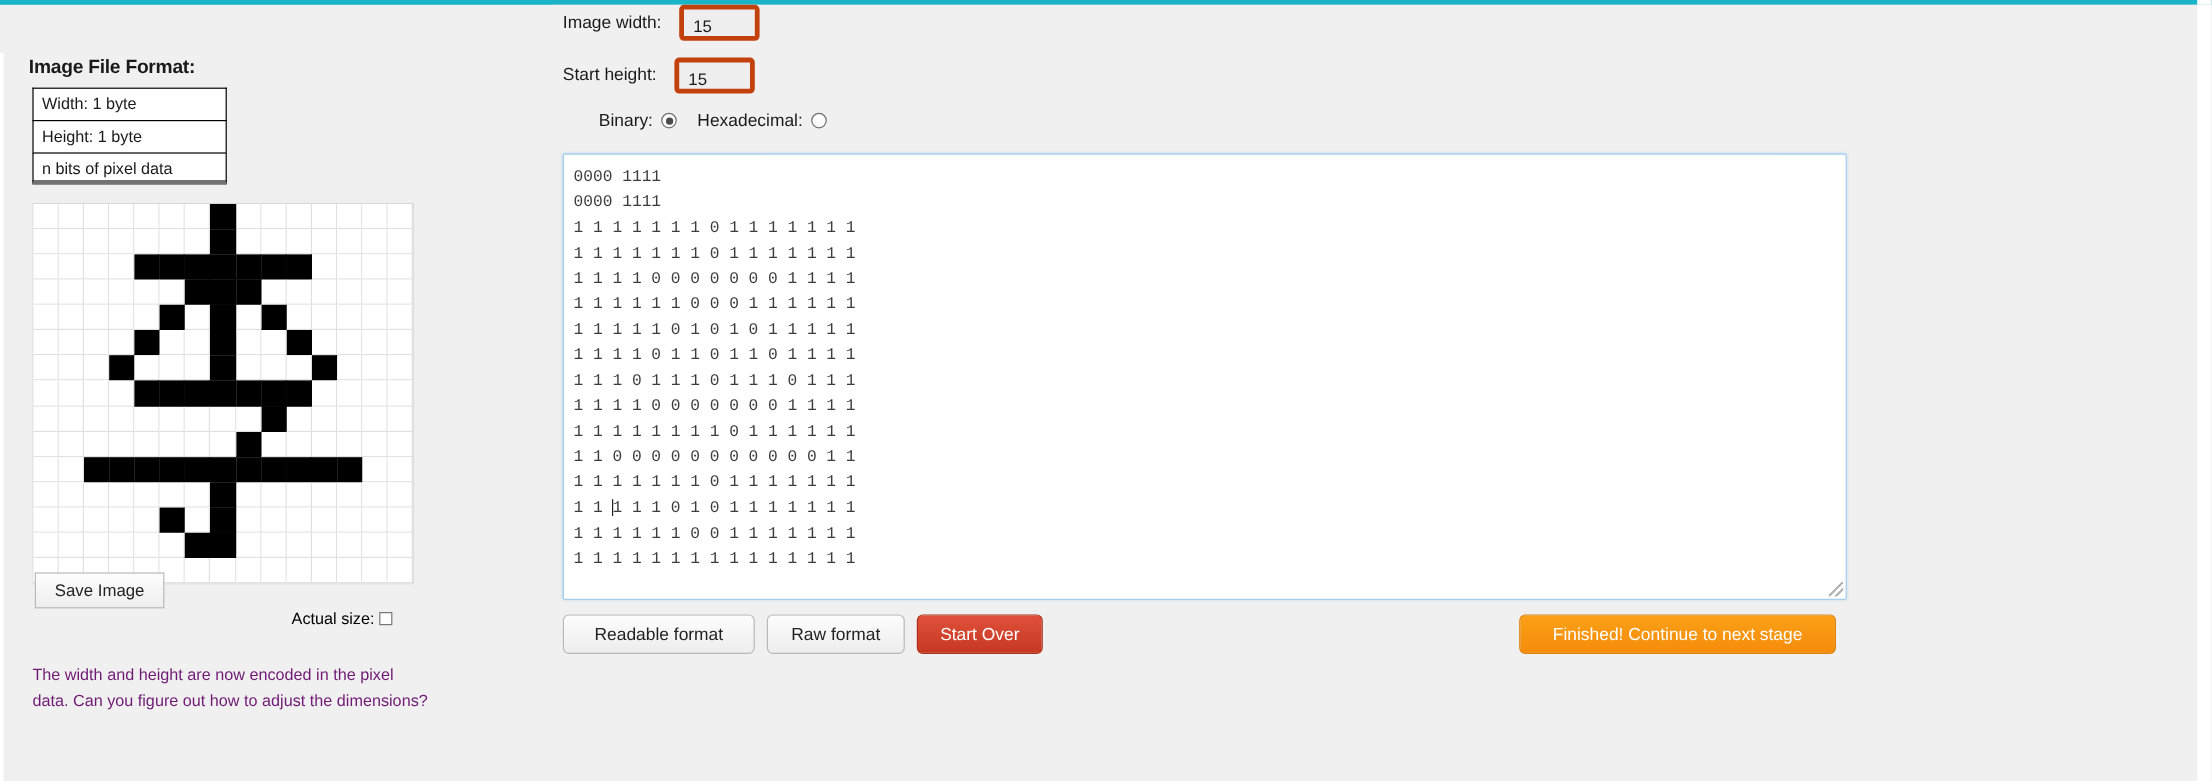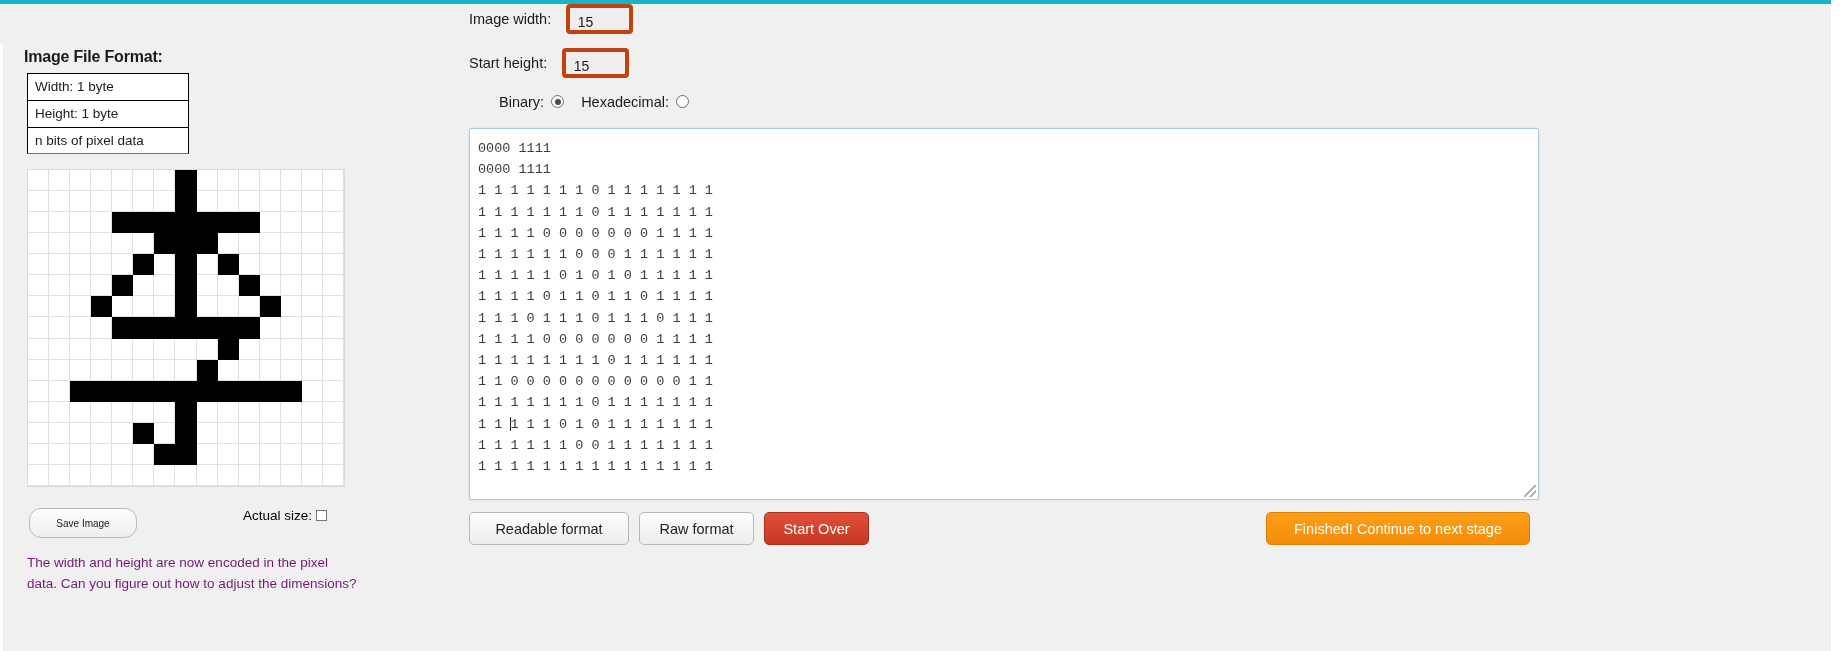--- a/index.html
+++ b/index.html
@@ -45,39 +45,39 @@
     border: 1px solid #000;
     border-bottom: none;
     background: #fff;
     height: 27px;
     line-height: 25px;
     padding-left: 7px;
     font-size: 13.5px;
     color: #1a1a1a;
     white-space: nowrap;
   }
-  .format-row.last { border-bottom: 1px solid #737373; }
+  .format-row.last { border-bottom: 4px solid #737373; }
 
   #pixel-canvas {
     position: absolute; left: 27px; top: 125px;
     width: 318px; height: 318px;
     background: #ffffff;
     border: 1px solid #d9d9d9;
     display: grid;
   }
   .px { background: #ffffff; border-right: 1px solid #e0e0e0; border-bottom: 1px solid #e0e0e0; }
   .px.on { background: #000000; border-right-color:#000; border-bottom-color:#000; }
 
   #save-image-btn {
-    position: absolute; left: 29px; top: 464px;
+    position: absolute; left: 29px; top: 433px;
     width: 108px; height: 30px;
     background: linear-gradient(#fdfdfd, #eeeeee);
     border: 1px solid #b9b9b9;
-    border-radius: 12px;
-    font-size: 10px; color: #222;
+    border-radius: 0;
+    font-size: 14px; color: #222;
     cursor: pointer;
     font-family: "Liberation Sans", sans-serif;
   }
   #actual-size-wrap {
     position: absolute; left: 243px; top: 464px;
     font-size: 13.5px; color: #000000;
     white-space: nowrap;
   }
   #actual-size-box {
     display: inline-block; width: 11px; height: 11px;

